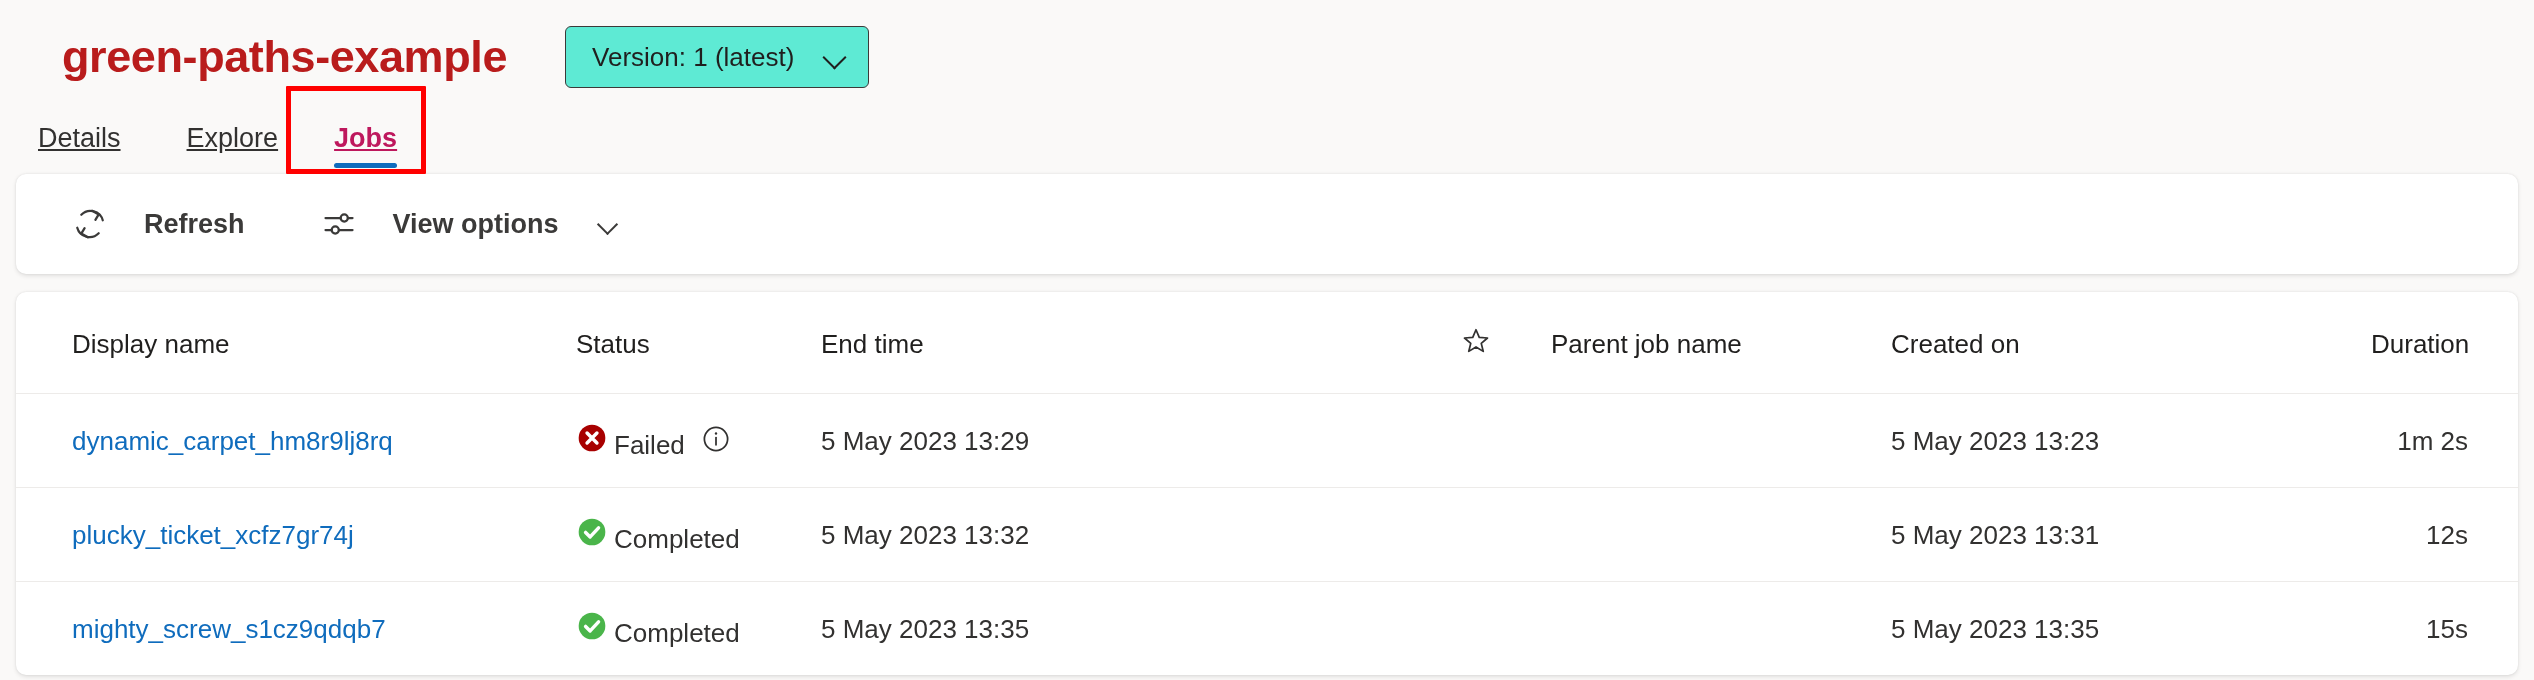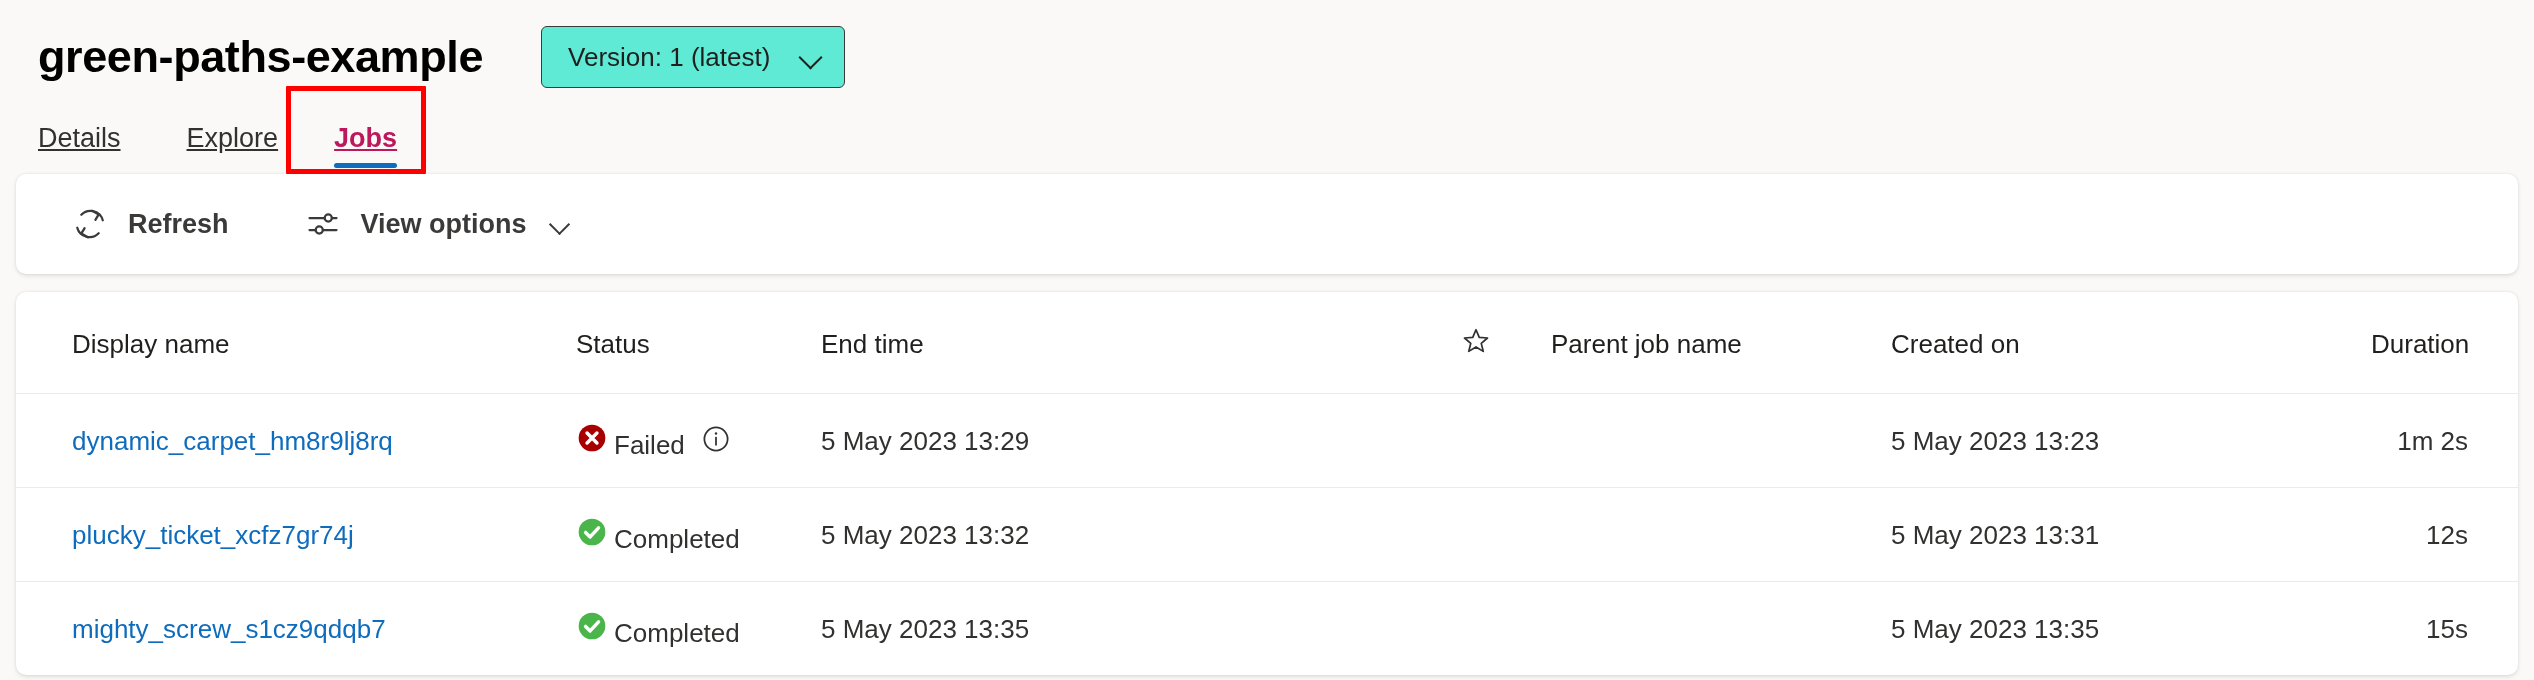--- a/index.html
+++ b/index.html
@@ -17,22 +17,23 @@
   .page-header {
     display: flex;
     align-items: center;
     padding: 18px 0 0 38px;
     height: 96px;
   }
   .page-title {
     font-size: 45px;
     font-weight: 700;
     letter-spacing: -0.4px;
-    color: #000000;
+    color: #b91c1c;
     line-height: 1.1;
+    margin-left: 24px;
   }
   .version-select {
     margin-left: 58px;
     display: flex;
     align-items: center;
     gap: 30px;
     height: 62px;
     padding: 0 22px 0 26px;
     border: 1.6px solid #3b3a39;
     border-radius: 6px;
@@ -108,21 +109,21 @@
   .toolbar-card {
     height: 100px;
     display: flex;
     align-items: center;
     padding-left: 50px;
     gap: 64px;
   }
   .tool-btn {
     display: flex;
     align-items: center;
-    gap: 20px;
+    gap: 36px;
     cursor: pointer;
     height: 62px;
     padding: 0 6px;
   }
   .tool-btn .txt {
     font-size: 27px;
     font-weight: 600;
     color: #3b3a39;
     white-space: nowrap;
   }

